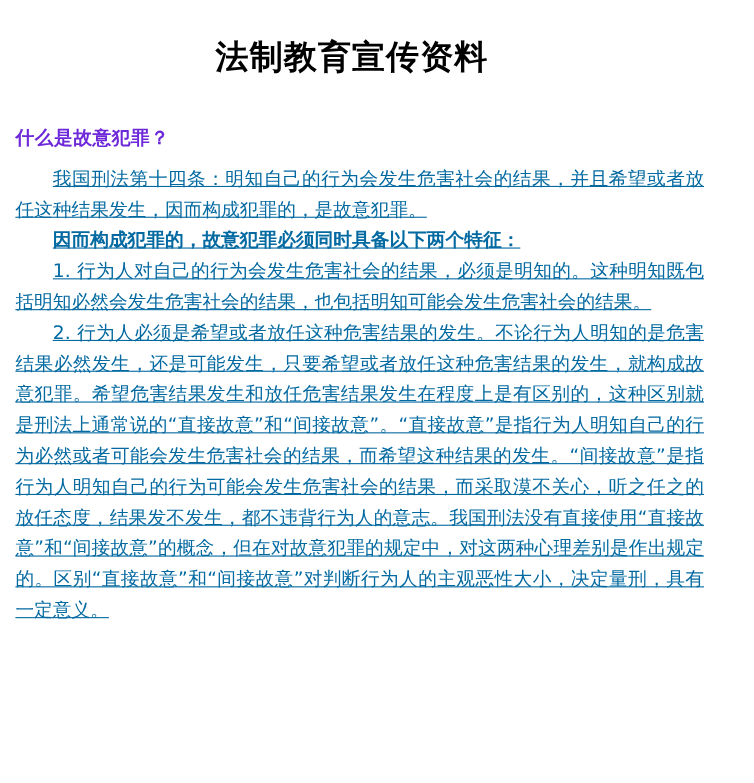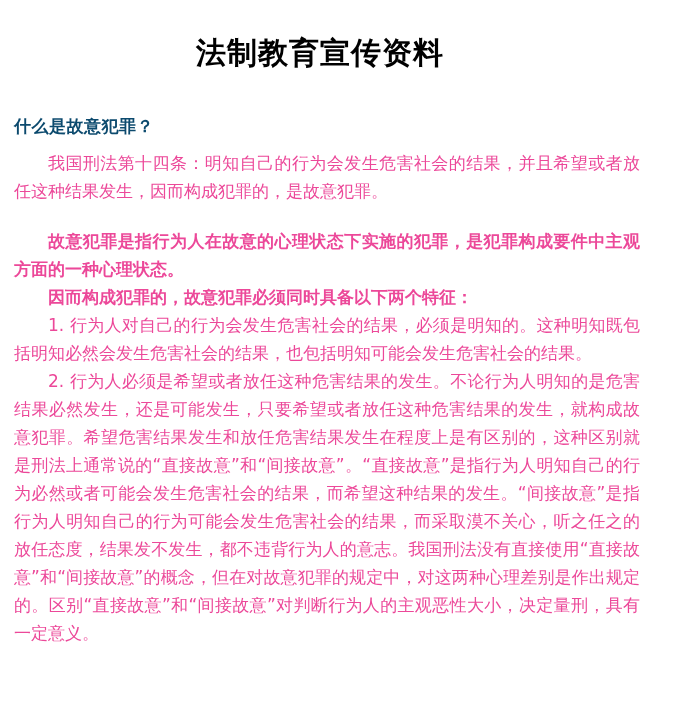--- a/index.html
+++ b/index.html
@@ -33,32 +33,33 @@
     padding-right: 14px;
     color: #000000;
   }
   .section-heading {
     font-size: 17px;
     font-weight: bold;
     line-height: 22px;
     margin: 0;
     padding-top: 47px;
     letter-spacing: 0.5px;
-    color: #0c4a6e;
+    color: #6d28d9;
   }
   .para {
     font-size: 17px;
     line-height: 28px;
     margin: 0;
     text-align: justify;
     text-justify: inter-ideograph;
     text-indent: 34px;
     letter-spacing: 0px;
-    color: #ec4899;
+    color: #0369a1;
     word-break: break-all;
+    text-decoration: underline;
   }
   .para.first-body {
     padding-top: 12px;
   }
   .para.bold {
     font-weight: bold;
   }
   .para.gap-before {
     padding-top: 22px;
   }
@@ -70,21 +71,20 @@
 <body>
 
 <div class="page">
 
   <h1 class="doc-title">法制教育宣传资料</h1>
 
   <h2 class="section-heading">什么是故意犯罪？</h2>
 
   <p class="para first-body">我国刑法第十四条：明知自己的行为会发生危害社会的结果，并且希望或者放任这种结果发生，因而构成犯罪的，是故意犯罪。</p>
 
-  <p class="para bold gap-before">故意犯罪是指行为人在故意的心理状态下实施的犯罪，是犯罪构成要件中主观方面的一种心理状态。</p>
 
   <p class="para bold">因而构成犯罪的，故意犯罪必须同时具备以下两个特征：</p>
 
   <p class="para numbered">1. 行为人对自己的行为会发生危害社会的结果，必须是明知的。这种明知既包括明知必然会发生危害社会的结果，也包括明知可能会发生危害社会的结果。</p>
 
   <p class="para numbered">2. 行为人必须是希望或者放任这种危害结果的发生。不论行为人明知的是危害结果必然发生，还是可能发生，只要希望或者放任这种危害结果的发生，就构成故意犯罪。希望危害结果发生和放任危害结果发生在程度上是有区别的，这种区别就是刑法上通常说的“直接故意”和“间接故意”。“直接故意”是指行为人明知自己的行为必然或者可能会发生危害社会的结果，而希望这种结果的发生。“间接故意”是指行为人明知自己的行为可能会发生危害社会的结果，而采取漠不关心，听之任之的放任态度，结果发不发生，都不违背行为人的意志。我国刑法没有直接使用“直接故意”和“间接故意”的概念，但在对故意犯罪的规定中，对这两种心理差别是作出规定的。区别“直接故意”和“间接故意”对判断行为人的主观恶性大小，决定量刑，具有一定意义。</p>
 
 </div>
 
 </body></html>

